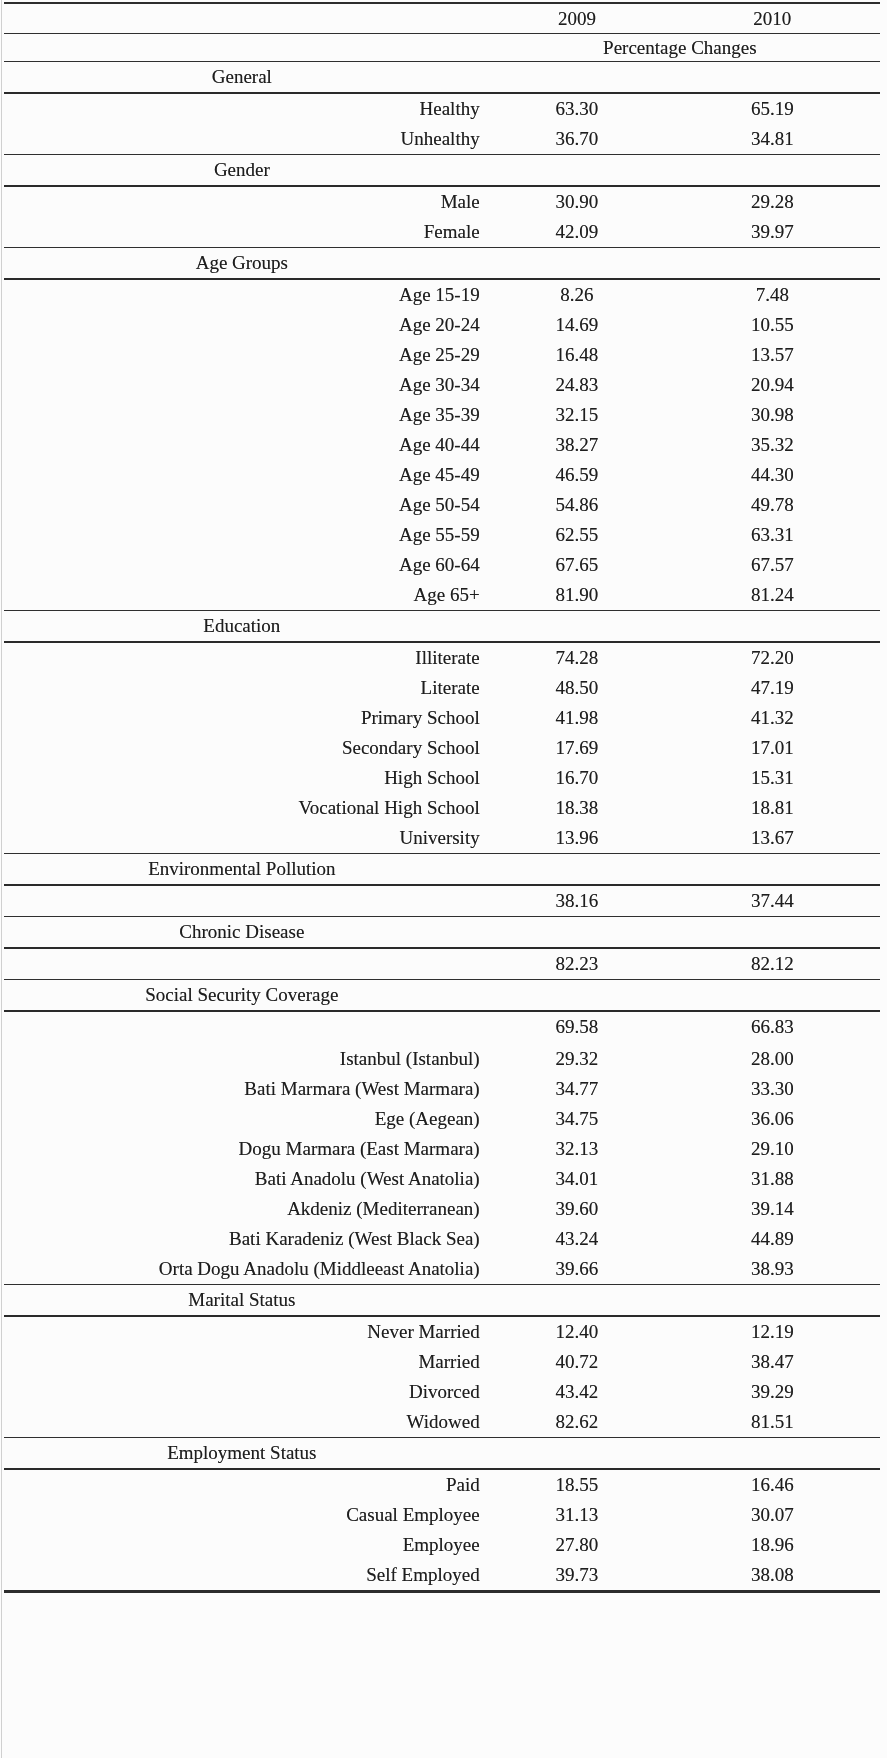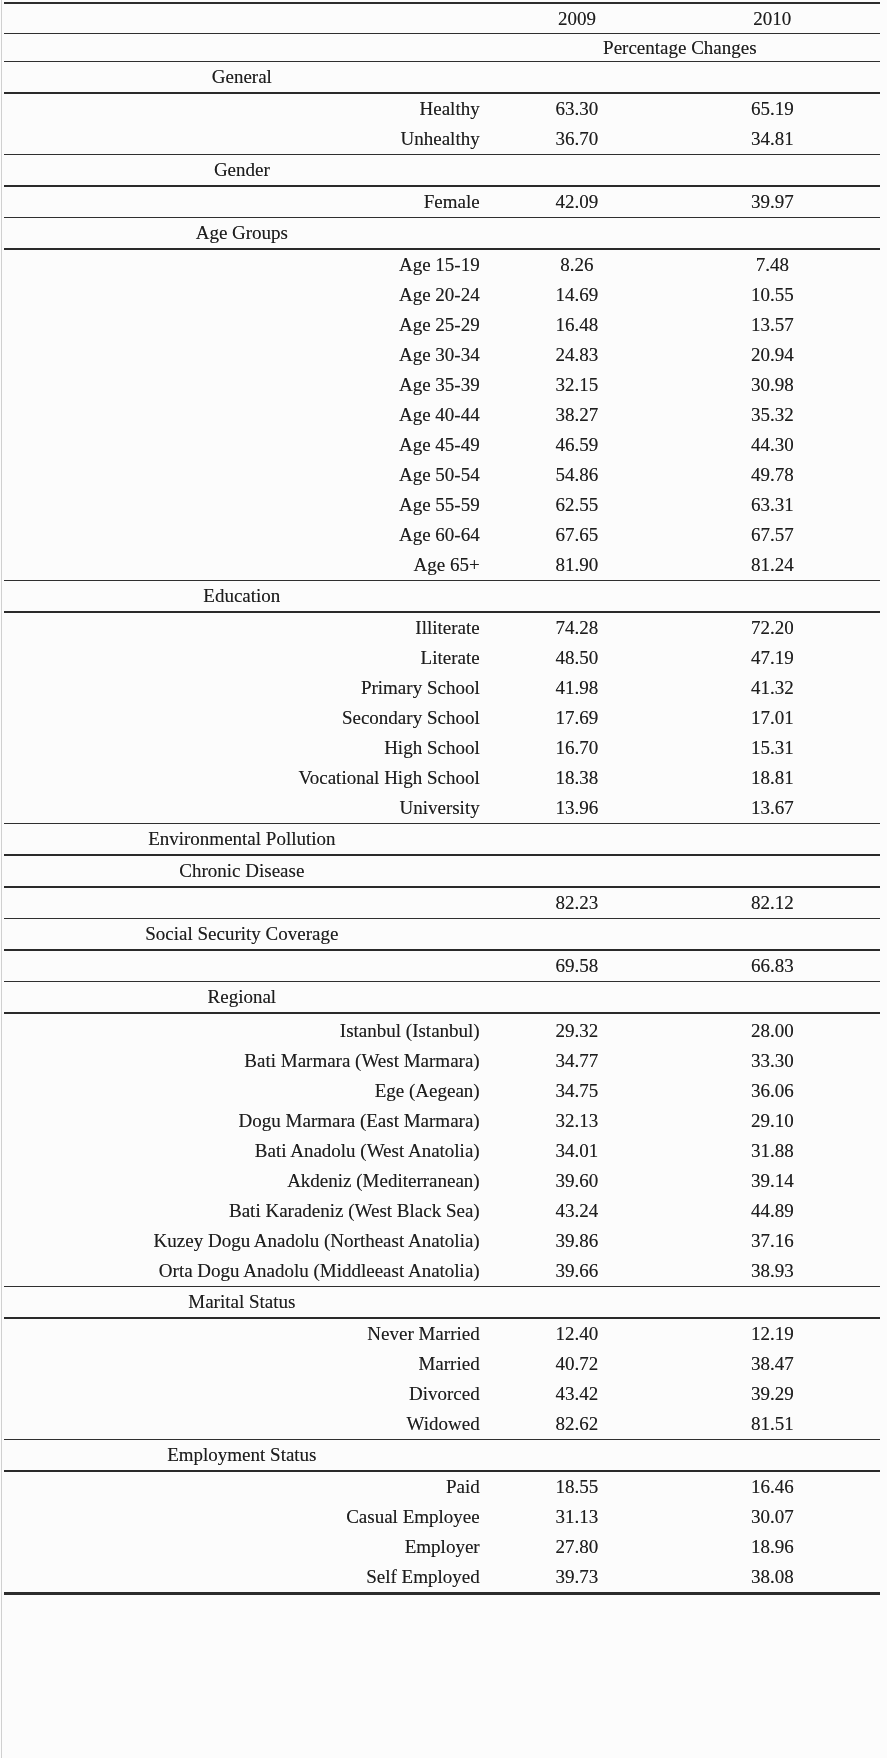--- a/index.html
+++ b/index.html
@@ -116,20 +116,26 @@
           <td class="lbl">Unhealthy</td>
           <td class="num">36.70</td>
           <td class="num">34.81</td>
           <td></td>
         </tr>
         <tr class="section-row">
           <td class="section-name">Gender</td>
           <td colspan="3"></td>
         </tr>
         <tr class="data-row">
+          <td class="lbl">Male</td>
+          <td class="num">30.90</td>
+          <td class="num">29.28</td>
+          <td></td>
+        </tr>
+        <tr class="data-row">
           <td class="lbl">Female</td>
           <td class="num">42.09</td>
           <td class="num">39.97</td>
           <td></td>
         </tr>
         <tr class="section-row">
           <td class="section-name">Age Groups</td>
           <td colspan="3"></td>
         </tr>
         <tr class="data-row">
@@ -241,43 +247,45 @@
         <tr class="data-row">
           <td class="lbl">University</td>
           <td class="num">13.96</td>
           <td class="num">13.67</td>
           <td></td>
         </tr>
         <tr class="section-row">
           <td class="section-name">Environmental Pollution</td>
           <td colspan="3"></td>
         </tr>
+        <tr class="data-row">
+          <td class="lbl"></td>
+          <td class="num">38.16</td>
+          <td class="num">37.44</td>
+          <td></td>
+        </tr>
         <tr class="section-row">
           <td class="section-name">Chronic Disease</td>
           <td colspan="3"></td>
         </tr>
         <tr class="data-row">
           <td class="lbl"></td>
           <td class="num">82.23</td>
           <td class="num">82.12</td>
           <td></td>
         </tr>
         <tr class="section-row">
           <td class="section-name">Social Security Coverage</td>
           <td colspan="3"></td>
         </tr>
         <tr class="data-row">
           <td class="lbl"></td>
           <td class="num">69.58</td>
           <td class="num">66.83</td>
           <td></td>
-        </tr>
-        <tr class="section-row">
-          <td class="section-name">Regional</td>
-          <td colspan="3"></td>
         </tr>
         <tr class="data-row gap">
           <td class="lbl">Istanbul (Istanbul)</td>
           <td class="num">29.32</td>
           <td class="num">28.00</td>
           <td></td>
         </tr>
         <tr class="data-row">
           <td class="lbl">Bati Marmara (West Marmara)</td>
           <td class="num">34.77</td>
@@ -308,26 +316,20 @@
           <td class="num">39.14</td>
           <td></td>
         </tr>
         <tr class="data-row">
           <td class="lbl">Bati Karadeniz (West Black Sea)</td>
           <td class="num">43.24</td>
           <td class="num">44.89</td>
           <td></td>
         </tr>
         <tr class="data-row">
-          <td class="lbl">Kuzey Dogu Anadolu (Northeast Anatolia)</td>
-          <td class="num">39.86</td>
-          <td class="num">37.16</td>
-          <td></td>
-        </tr>
-        <tr class="data-row">
           <td class="lbl">Orta Dogu Anadolu (Middleeast Anatolia)</td>
           <td class="num">39.66</td>
           <td class="num">38.93</td>
           <td></td>
         </tr>
         <tr class="section-row">
           <td class="section-name">Marital Status</td>
           <td colspan="3"></td>
         </tr>
         <tr class="data-row">
@@ -364,21 +366,21 @@
           <td class="num">16.46</td>
           <td></td>
         </tr>
         <tr class="data-row">
           <td class="lbl">Casual Employee</td>
           <td class="num">31.13</td>
           <td class="num">30.07</td>
           <td></td>
         </tr>
         <tr class="data-row">
-          <td class="lbl">Employer</td>
+          <td class="lbl">Employee</td>
           <td class="num">27.80</td>
           <td class="num">18.96</td>
           <td></td>
         </tr>
         <tr class="data-row">
           <td class="lbl">Self Employed</td>
           <td class="num">39.73</td>
           <td class="num">38.08</td>
           <td></td>
         </tr>

